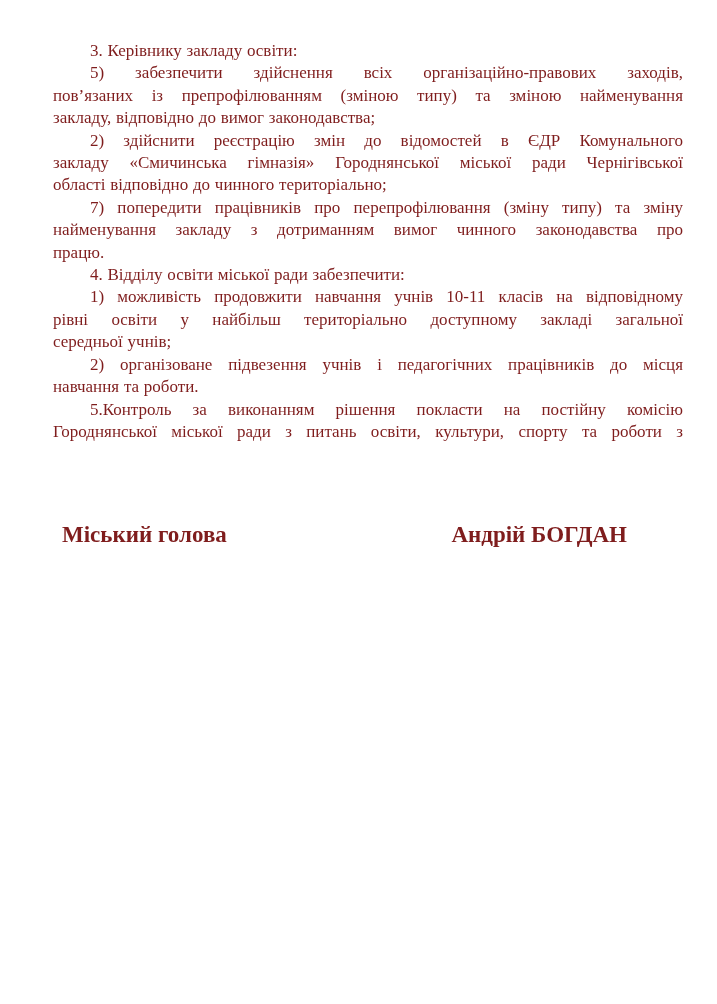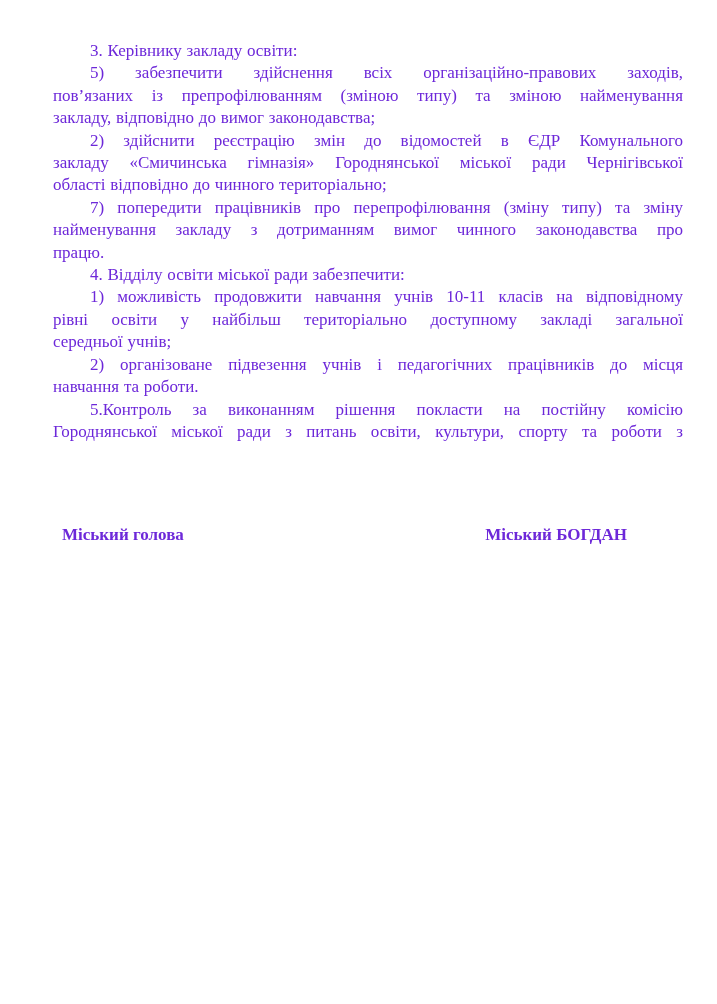--- a/index.html
+++ b/index.html
@@ -7,21 +7,21 @@
     padding: 0;
     background: #ffffff;
   }
   .page {
     position: relative;
     width: 717px;
     height: 1004px;
     background: #ffffff;
     overflow: hidden;
     font-family: "Liberation Serif", serif;
-    color: #6d28d9;
+    color: #7f1d1d;
   }
   .body-text {
     position: absolute;
     left: 53px;
     top: 40px;
     width: 630px;
     font-size: 17px;
     line-height: 22.4px;
   }
   .line {
@@ -37,21 +37,21 @@
     text-indent: 37px;
   }
   .signature-row {
     position: absolute;
     left: 53px;
     top: 524px;
     width: 630px;
     display: flex;
     justify-content: space-between;
     align-items: baseline;
-    font-size: 17px;
+    font-size: 23px;
     font-weight: bold;
     line-height: 22px;
   }
   .sig-title {
     padding-left: 9px;
   }
   .sig-name {
     margin-right: 56px;
   }
 </style>
@@ -75,15 +75,15 @@
     <div class="line">рівні освіти у найбільш територіально доступному закладі загальної</div>
     <div class="line left">середньої учнів;</div>
     <div class="line indent">2) організоване підвезення учнів і педагогічних працівників до місця</div>
     <div class="line left">навчання та роботи.</div>
     <div class="line indent">5.Контроль за виконанням рішення покласти на постійну комісію</div>
     <div class="line">Городнянської міської ради з питань освіти, культури, спорту та роботи з</div>
   </div>
 
   <div class="signature-row">
     <span class="sig-title">Міський голова</span>
-    <span class="sig-name">Міський БОГДАН</span>
+    <span class="sig-name">Андрій БОГДАН</span>
   </div>
 </div>
 
 </body></html>

